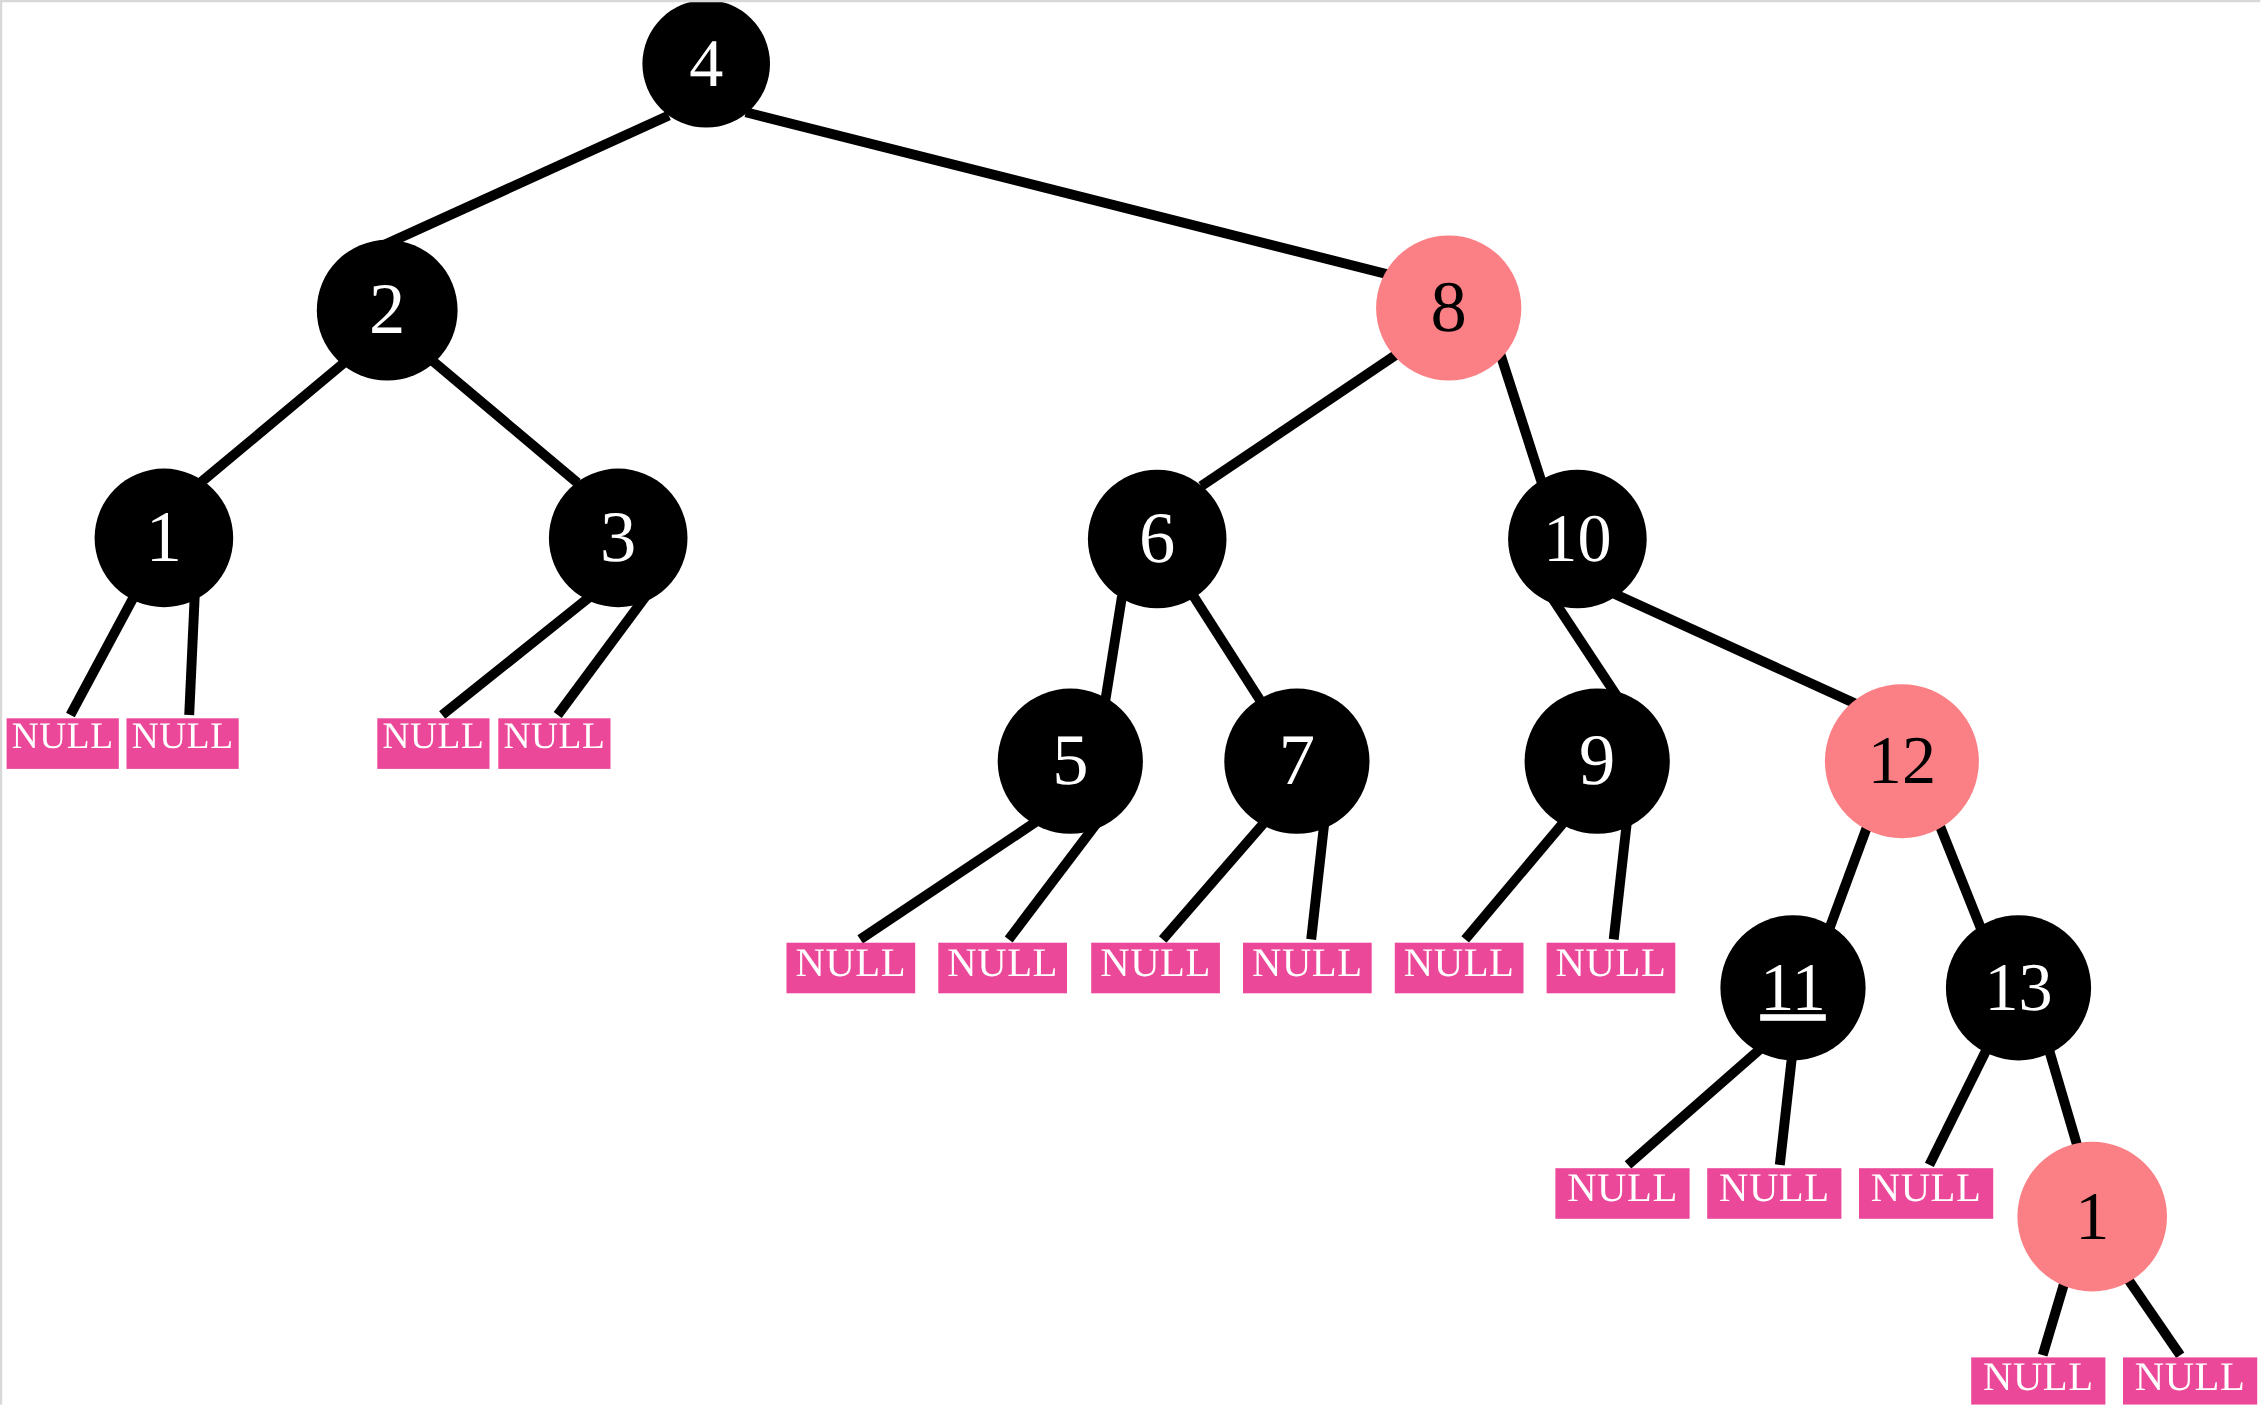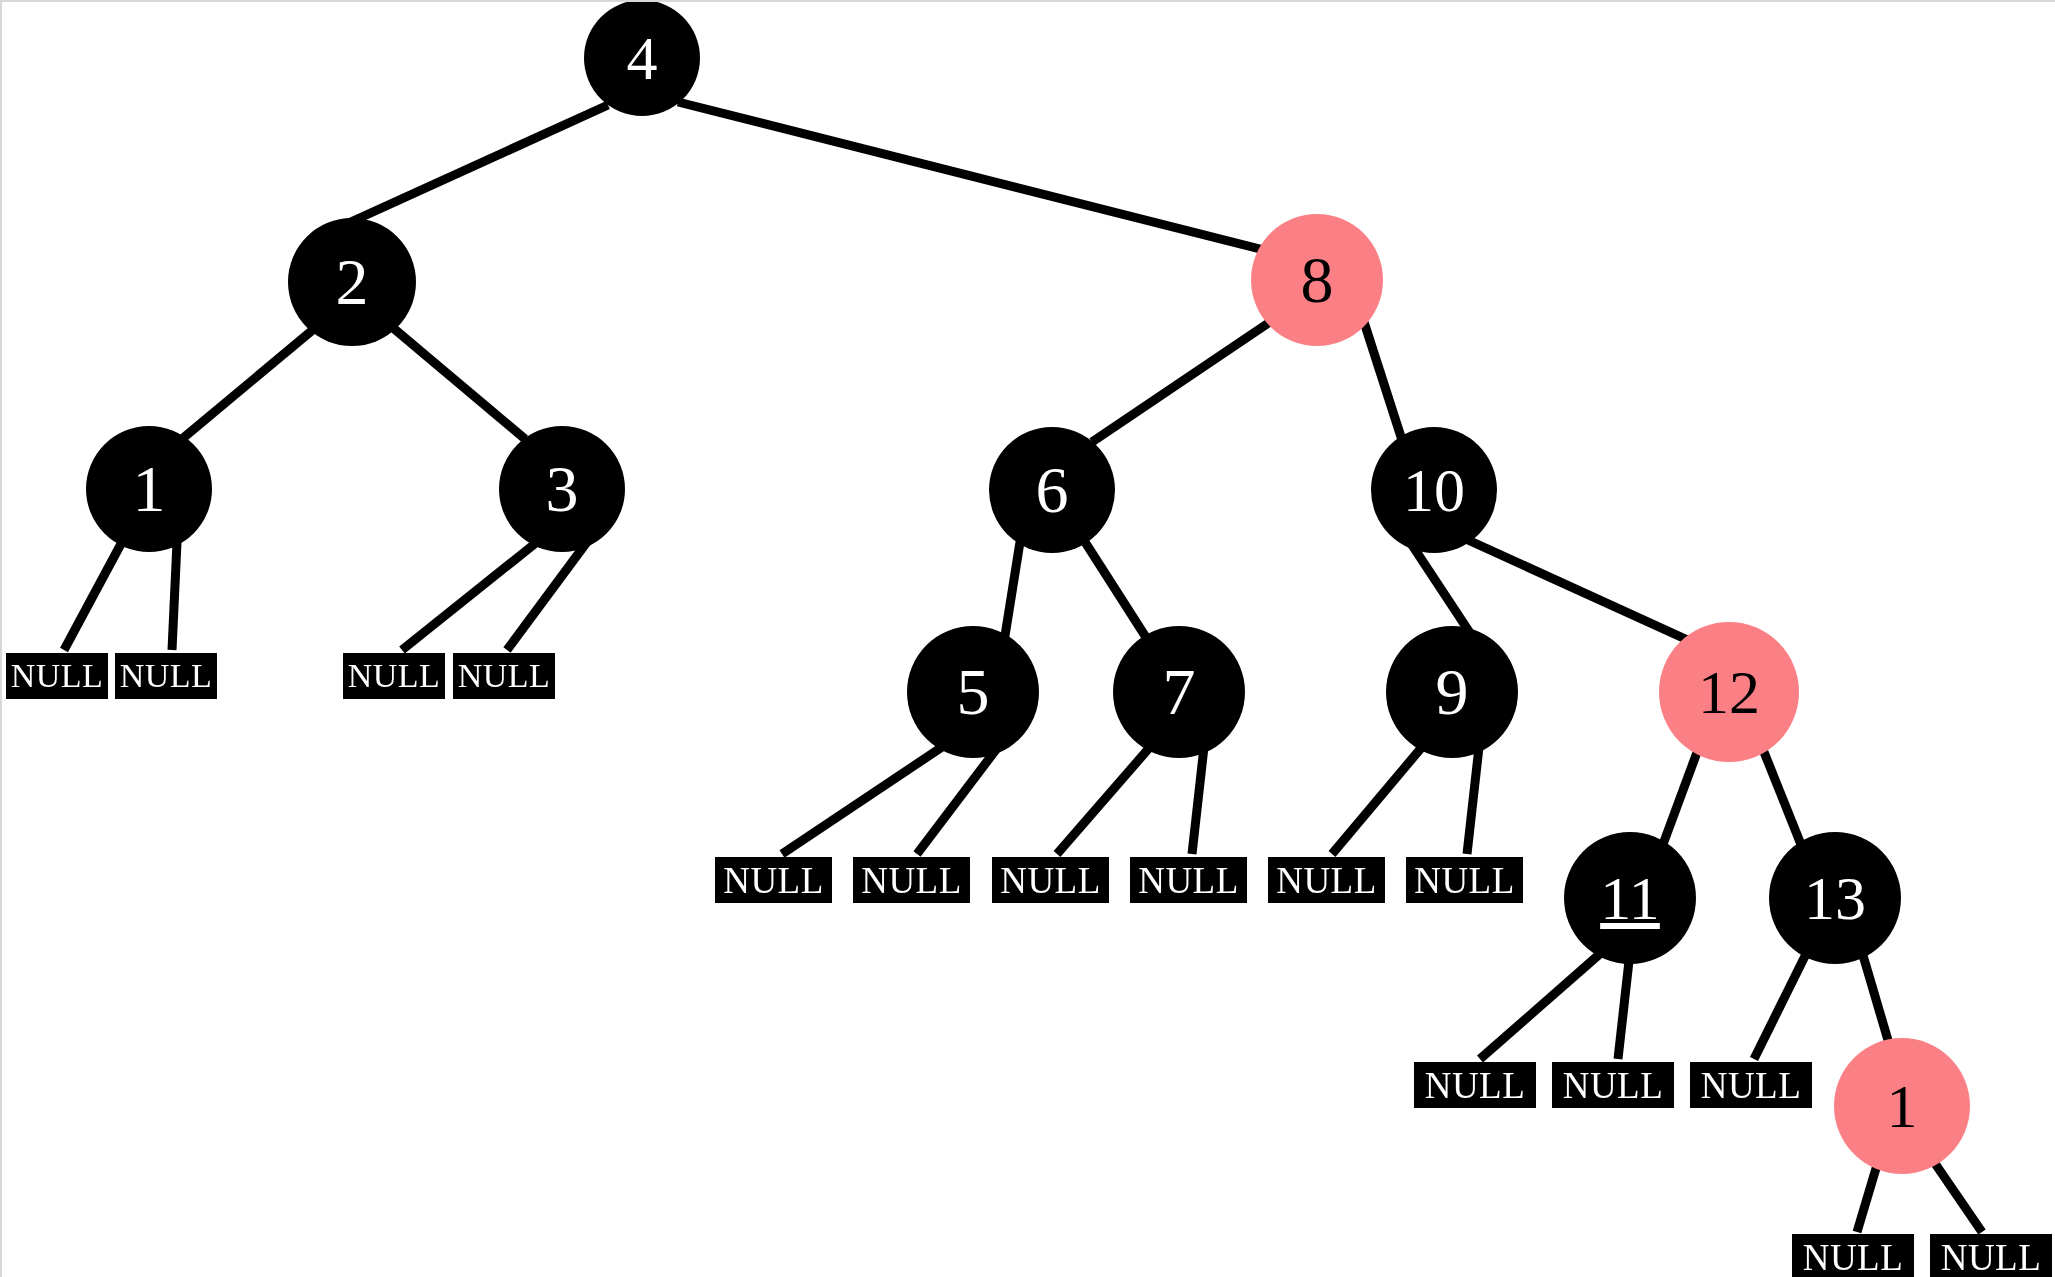--- a/index.html
+++ b/index.html
@@ -42,23 +42,23 @@
     background: #000000;
     color: #ffffff;
   }
   .node.red {
     background: #fb8085;
     color: #000000;
   }
   .nullbox {
     position: absolute;
     display: flex;
-    align-items: center;
+    align-items: flex-start;
     justify-content: center;
-    background: #000000;
+    background: #ec4899;
     color: #ffffff;
     font-family: "Liberation Serif", "DejaVu Serif", serif;
     letter-spacing: 0.5px;
     line-height: 1;
     user-select: none;
   }
 </style>
 </head>
 <body>
 

